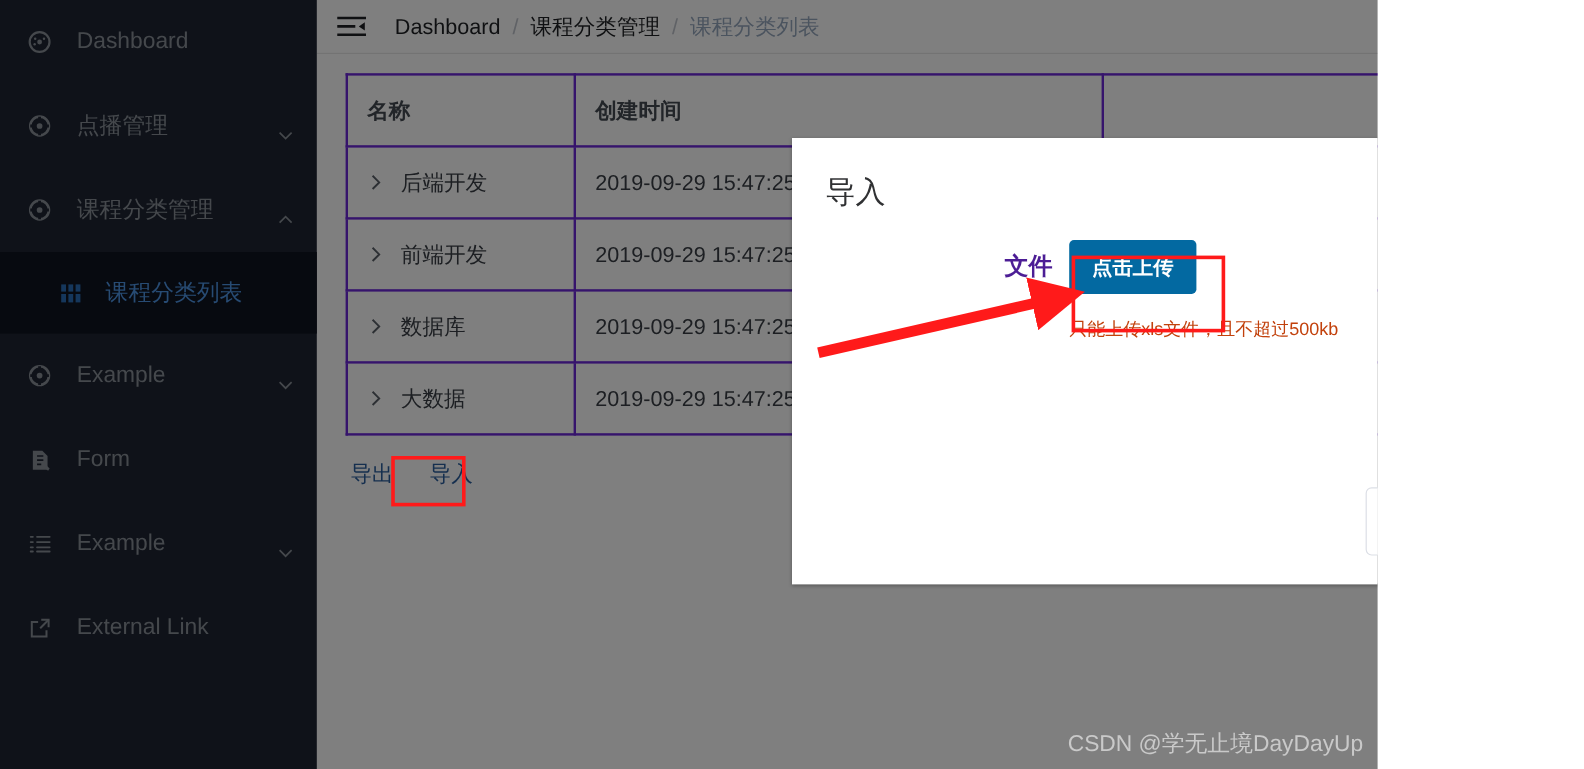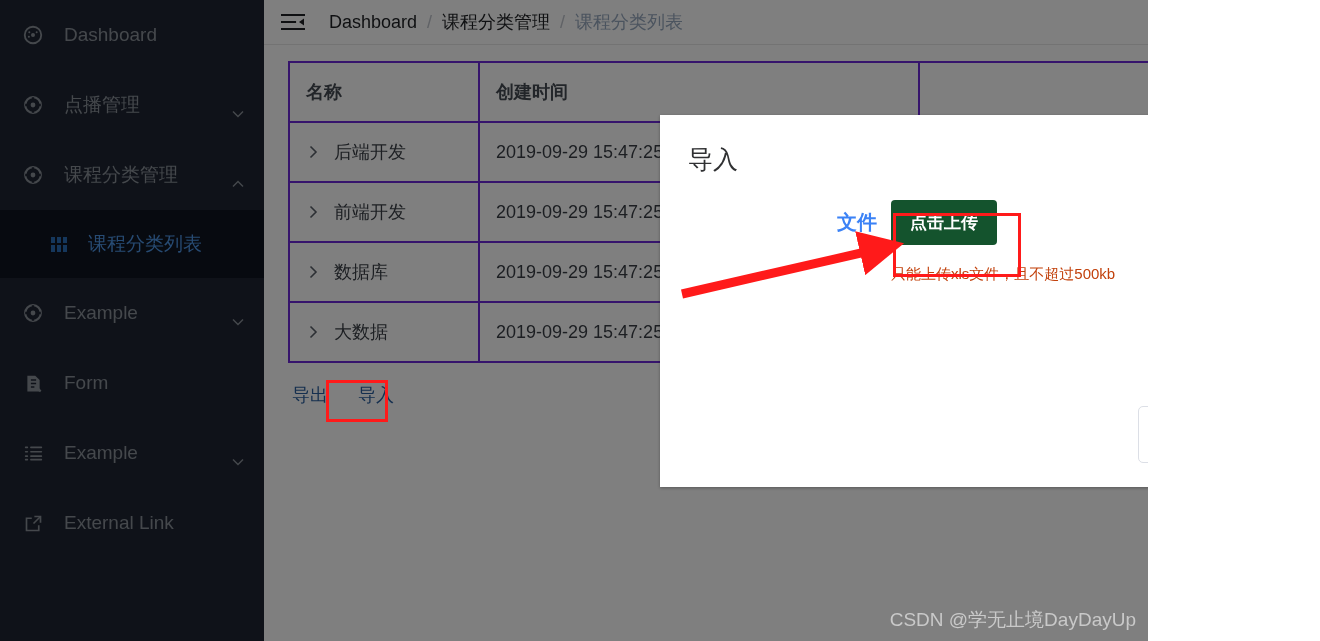--- a/index.html
+++ b/index.html
@@ -193,27 +193,27 @@
   .form-row {
     display: flex;
     align-items: flex-start;
   }
   .form-label {
     width: 231px;
     text-align: right;
     padding-right: 14px;
     font-size: 20px;
     font-weight: bold;
-    color: #3b82f6;
+    color: #4c1d95;
     line-height: 45px;
   }
   .upload-area { position: relative; }
   #upload-btn {
     display: inline-block;
-    background: #14532d;
+    background: #0369a1;
     color: #ffffff;
     border: none;
     border-radius: 4px;
     font-size: 17px;
     font-weight: bold;
     padding: 11px 19px;
     cursor: pointer;
     font-family: inherit;
   }
   #upload-tip {

